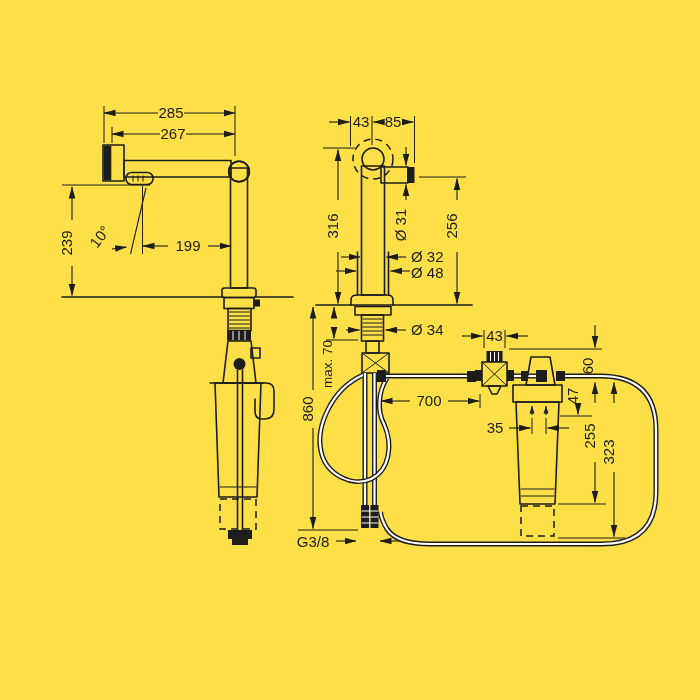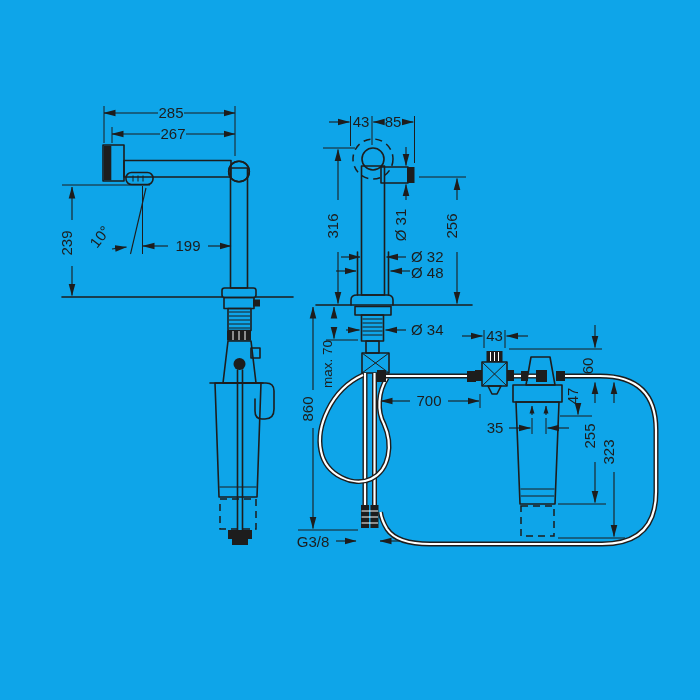--- a/index.html
+++ b/index.html
@@ -1,16 +1,16 @@
 <!DOCTYPE html>
 <html><head>
 <meta charset="utf-8">
 <style>
   html,body{margin:0;padding:0;background:#ffffff;}
-  .stage{width:700px;height:700px;background:#0ea5e9;position:relative;font-family:"Liberation Sans",sans-serif;}
+  .stage{width:700px;height:700px;background:#fde047;position:relative;font-family:"Liberation Sans",sans-serif;}
   svg text{font-family:"Liberation Sans",sans-serif;font-size:15px;fill:#1d1d1d;}
   svg text.small{font-size:13.5px;}
   .ln{stroke:#1d1d1d;stroke-width:1.6;fill:none;stroke-linecap:round;stroke-linejoin:round;}
   .dim{stroke:#1d1d1d;stroke-width:1.1;fill:none;}
   .ext{stroke:#1d1d1d;stroke-width:1;fill:none;}
   .solid{fill:#1d1d1d;stroke:none;}
   .whit{stroke:#ffffff;fill:none;}
   .dash{stroke:#1d1d1d;stroke-width:1.5;fill:none;stroke-dasharray:7 5;}
   .hose{stroke:#1d1d1d;stroke-width:5;fill:none;}
   .hosein{stroke:#ffffff;stroke-width:2.2;fill:none;}

